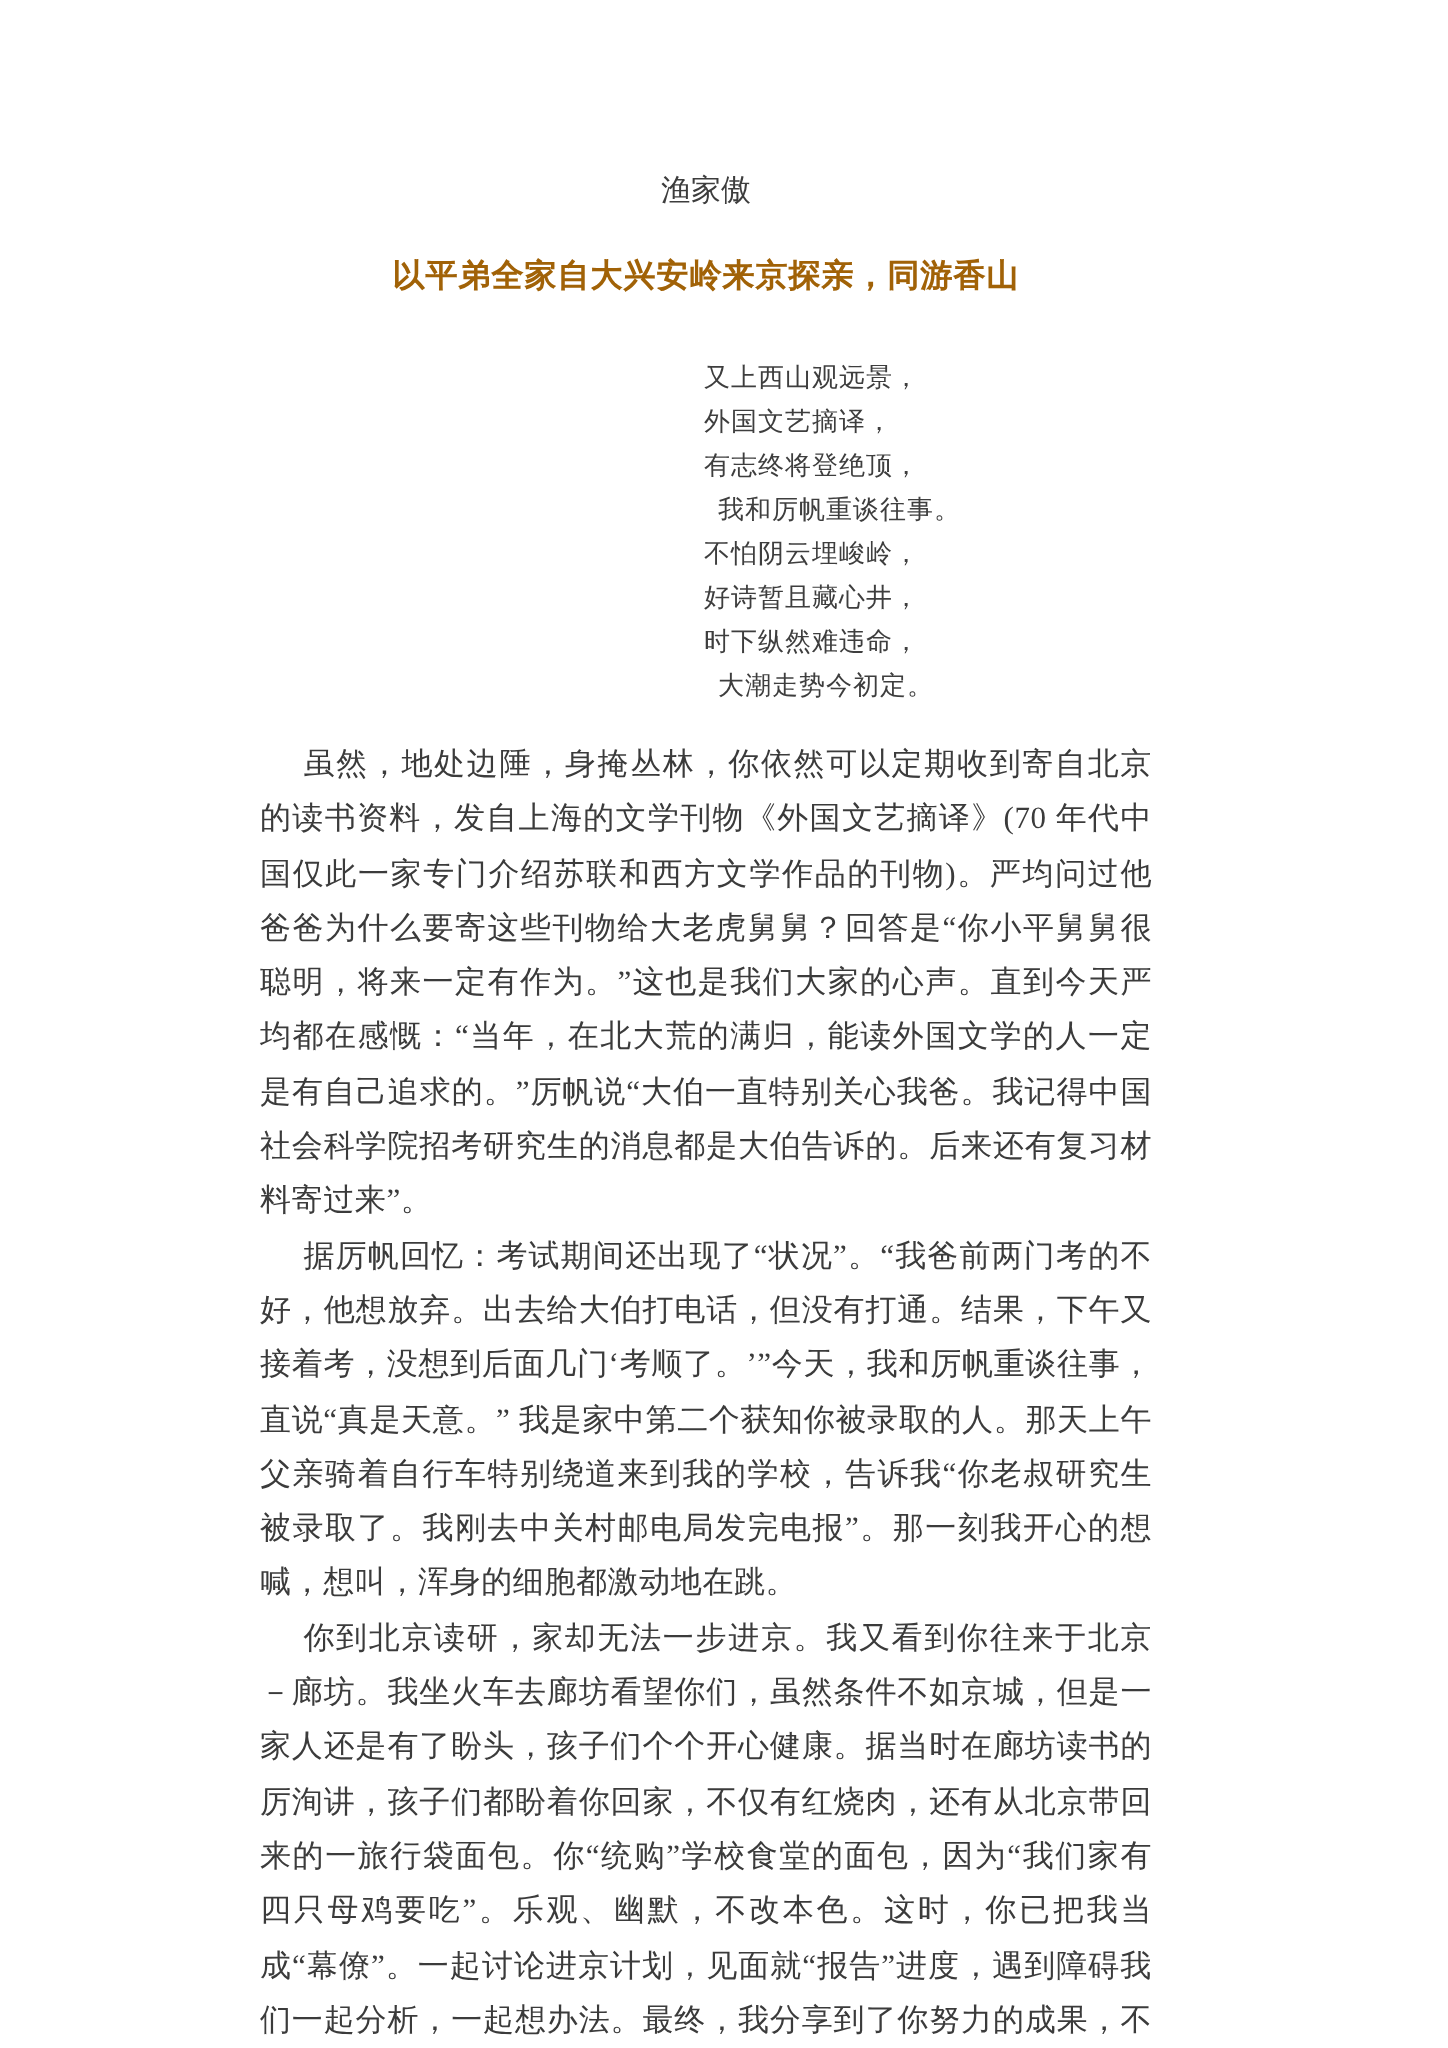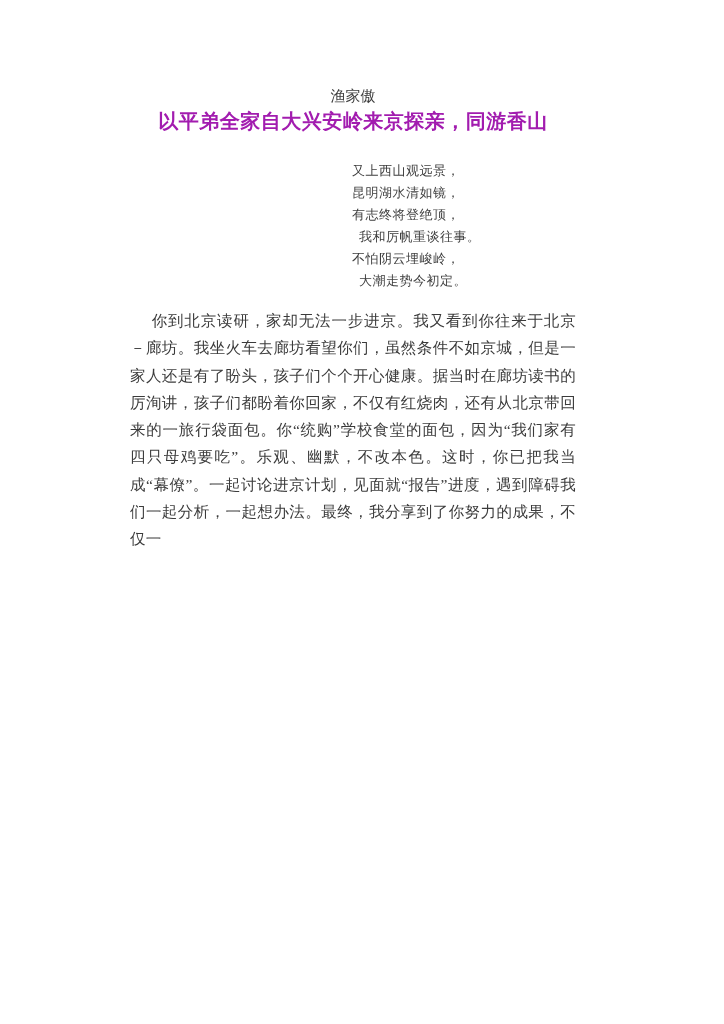--- a/index.html
+++ b/index.html
@@ -22,26 +22,26 @@
   .title {
     text-align: center;
     font-size: 15px;
     font-weight: 400;
     color: #3d3d3d;
     height: 20px;
     line-height: 20px;
   }
   .subtitle {
     text-align: center;
-    font-size: 20px;
+    font-size: 16px;
     font-weight: 700;
-    color: #a21caf;
+    color: #a16207;
     height: 24px;
     line-height: 24px;
-    margin-top: 3px;
+    margin-top: 21px;
     letter-spacing: 0.5px;
   }
   .year {
     text-align: center;
     font-size: 15px;
     font-weight: 400;
     color: #434343;
     height: 20px;
     line-height: 20px;
     margin-top: 2px;
@@ -79,24 +79,28 @@
 
 <div class="page">
 
   <div class="title">渔家傲</div>
 
   <div class="subtitle">以平弟全家自大兴安岭来京探亲，同游香山</div>
 
 
   <div class="poem">
     <div class="pline">又上西山观远景，</div>
-    <div class="pline">昆明湖水清如镜，</div>
+    <div class="pline">外国文艺摘译，</div>
     <div class="pline">有志终将登绝顶，</div>
     <div class="pline ind">我和厉帆重谈往事。</div>
     <div class="pline">不怕阴云埋峻岭，</div>
+    <div class="pline">好诗暂且藏心井，</div>
+    <div class="pline">时下纵然难违命，</div>
     <div class="pline ind">大潮走势今初定。</div>
   </div>
 
   <div class="prose">
+    <p>虽然，地处边陲，身掩丛林，你依然可以定期收到寄自北京的读书资料，发自上海的文学刊物《外国文艺摘译》(70 年代中国仅此一家专门介绍苏联和西方文学作品的刊物)。严均问过他爸爸为什么要寄这些刊物给大老虎舅舅？回答是“你小平舅舅很聪明，将来一定有作为。”这也是我们大家的心声。直到今天严均都在感慨：“当年，在北大荒的满归，能读外国文学的人一定是有自己追求的。”厉帆说“大伯一直特别关心我爸。我记得中国社会科学院招考研究生的消息都是大伯告诉的。后来还有复习材料寄过来”。</p>
+    <p>据厉帆回忆：考试期间还出现了“状况”。“我爸前两门考的不好，他想放弃。出去给大伯打电话，但没有打通。结果，下午又接着考，没想到后面几门‘考顺了。’”今天，我和厉帆重谈往事，直说“真是天意。” 我是家中第二个获知你被录取的人。那天上午父亲骑着自行车特别绕道来到我的学校，告诉我“你老叔研究生被录取了。我刚去中关村邮电局发完电报”。那一刻我开心的想喊，想叫，浑身的细胞都激动地在跳。</p>
     <p>你到北京读研，家却无法一步进京。我又看到你往来于北京－廊坊。我坐火车去廊坊看望你们，虽然条件不如京城，但是一家人还是有了盼头，孩子们个个开心健康。据当时在廊坊读书的厉洵讲，孩子们都盼着你回家，不仅有红烧肉，还有从北京带回来的一旅行袋面包。你“统购”学校食堂的面包，因为“我们家有四只母鸡要吃”。乐观、幽默，不改本色。这时，你已把我当成“幕僚”。一起讨论进京计划，见面就“报告”进度，遇到障碍我们一起分析，一起想办法。最终，我分享到了你努力的成果，不仅一</p>
   </div>
 
 </div>
 
 </body></html>

